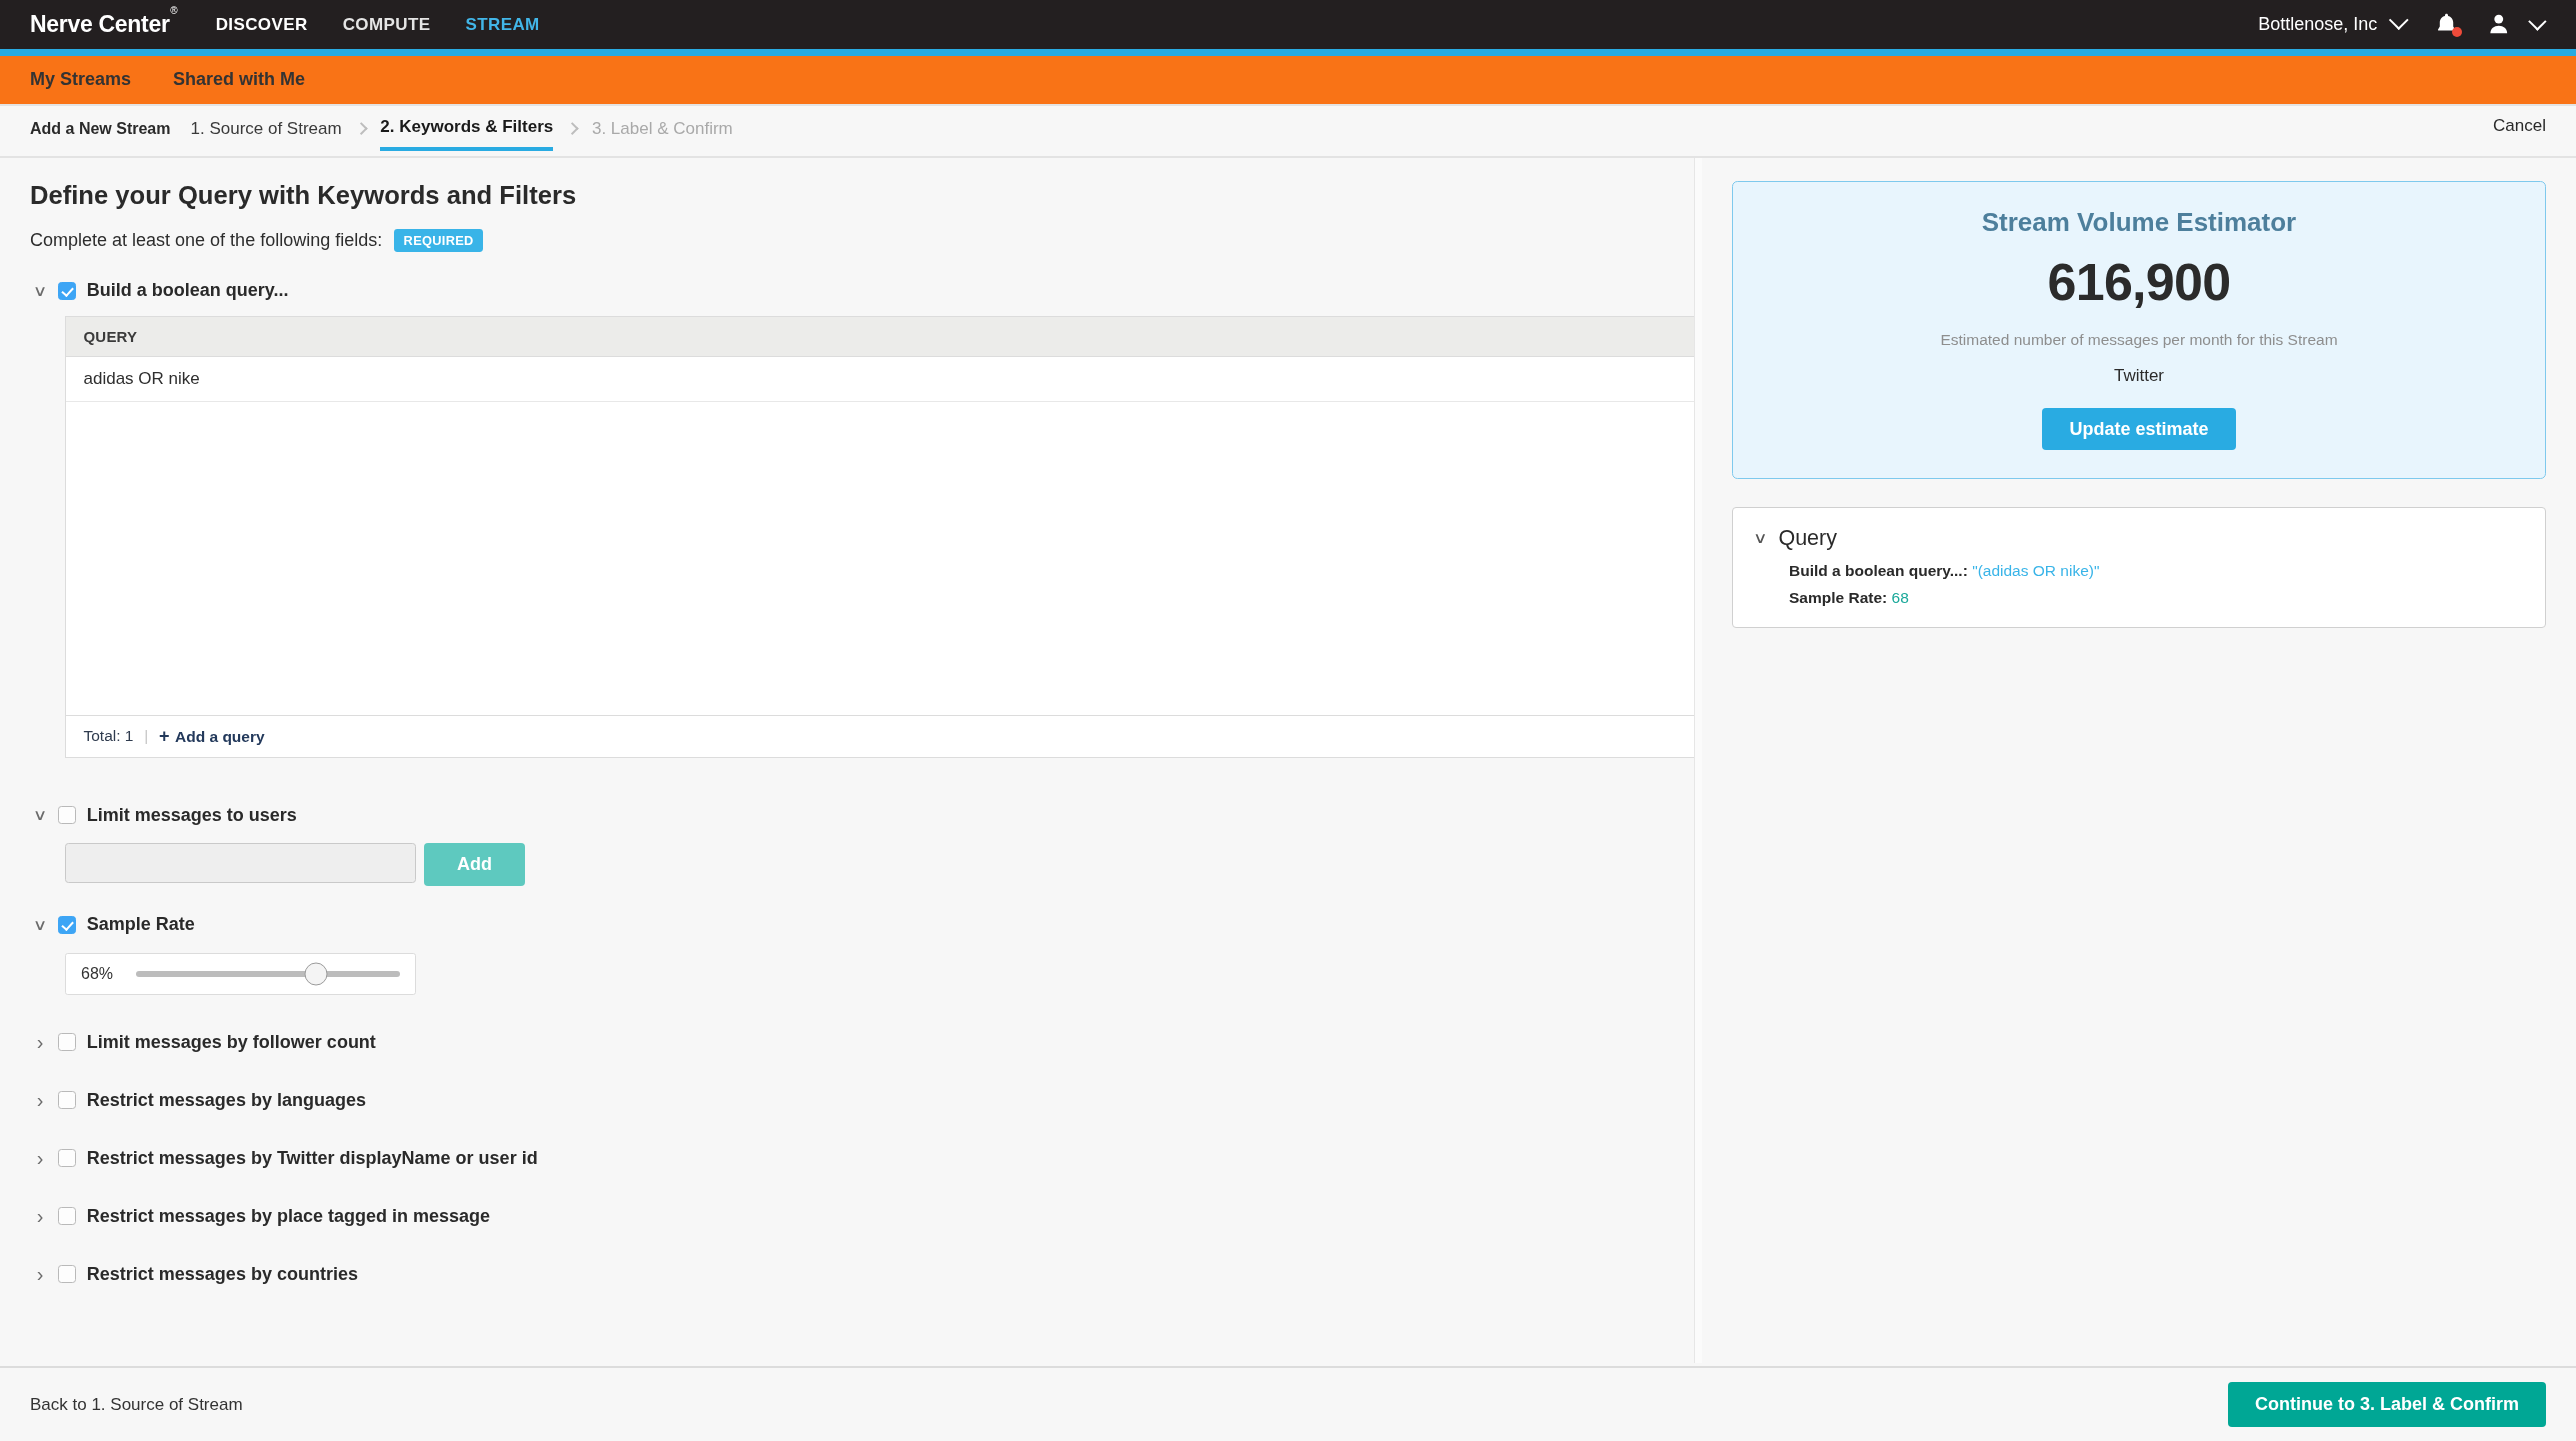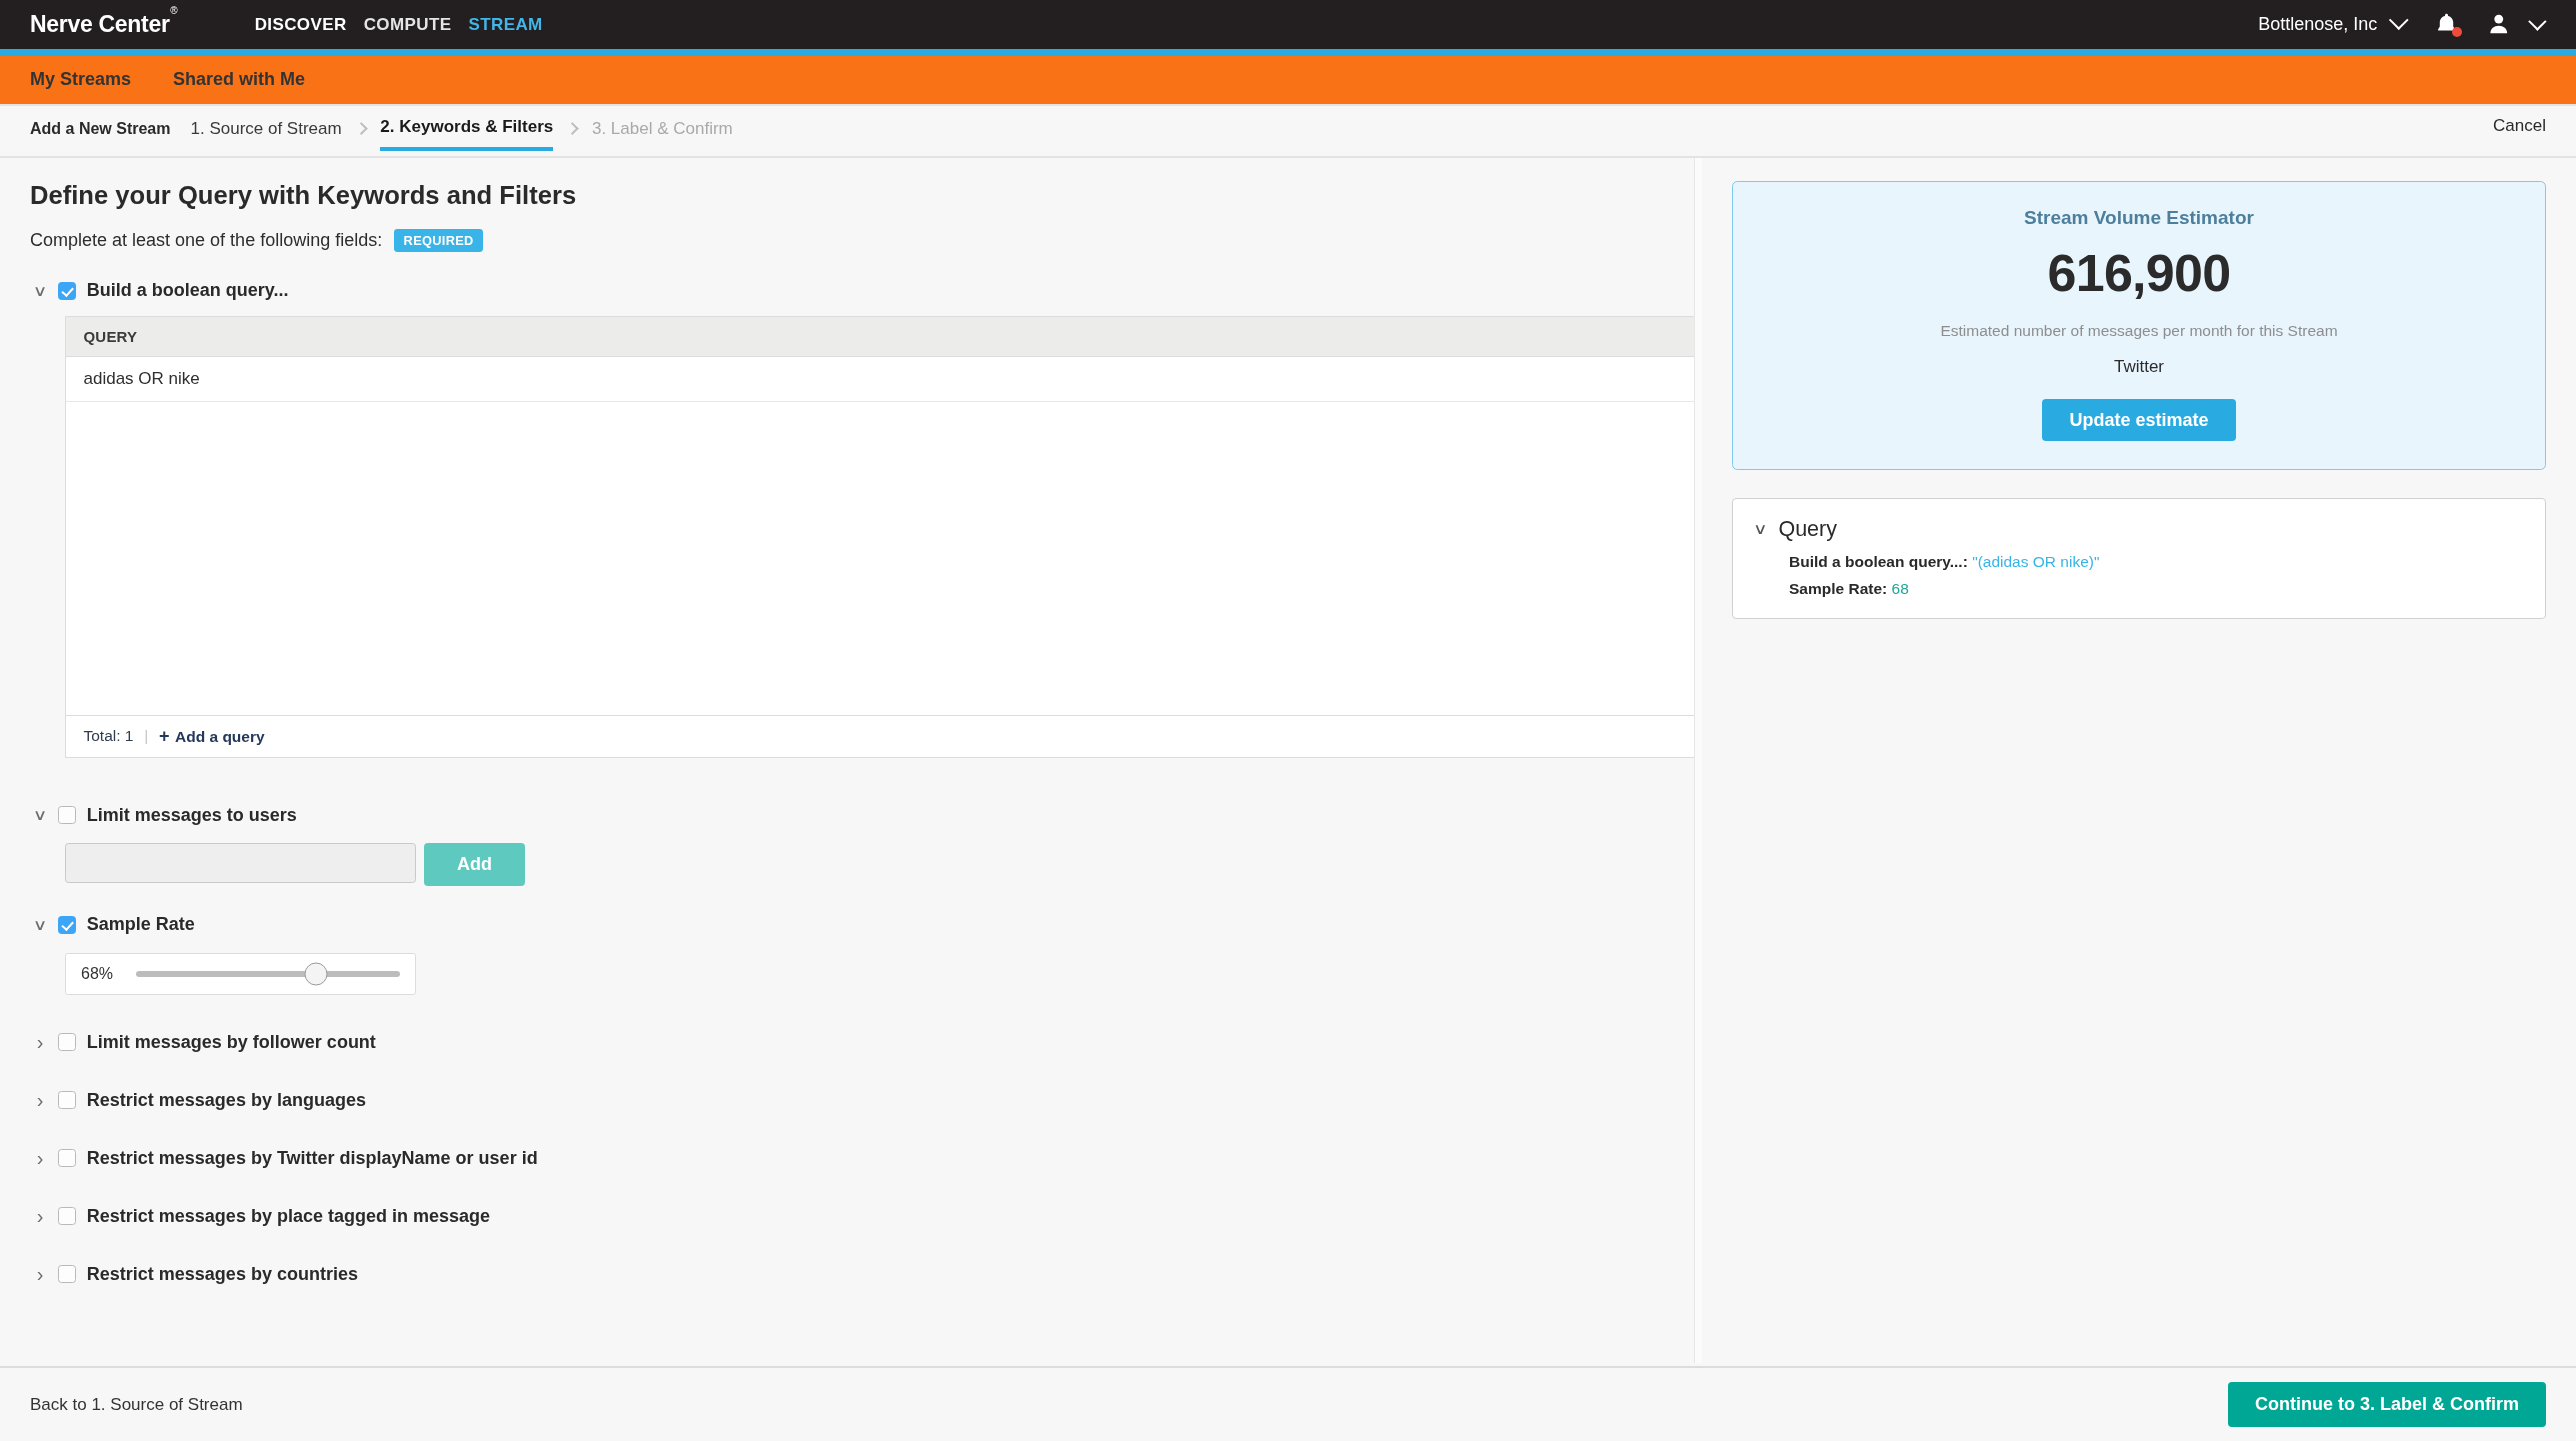--- a/index.html
+++ b/index.html
@@ -16,21 +16,21 @@
     display: flex; align-items: center;
     padding: 0 32px 0 30px;
     position: relative;
   }
   .brand {
     color: #fff; font-size: 23px; font-weight: bold;
     letter-spacing: -0.3px; position: relative; margin-right: 39px;
     white-space: nowrap;
   }
   .brand sup { font-size: 10px; position: relative; top: -9.4px; left: 0.7px; font-weight: normal;}
-  .navlinks { display: flex; align-items: center; gap: 17px; margin-left: 39px; }
+  .navlinks { display: flex; align-items: center; gap: 35px; }
   .navlink {
     font-size: 17px; font-weight: bold; letter-spacing: 0.4px;
     color: #ffffff; text-decoration: none; cursor: pointer; white-space: nowrap;
   }
   .navlink.dim { color: #e5e5e5; text-align: right; }
   .navlink.active { color: #42b6e8; }
 
   .topright {
     margin-left: auto; display: flex; align-items: center; gap: 0px;
   }
@@ -201,21 +201,21 @@
     background: #fbfbfb; border-left: 0.7px solid #e6e6e6; border-right: 0.7px solid #e6e6e6;
   }
 
   
   .rightpane { flex: 1; padding: 23px 30px 0 30px; }
   .estcard {
     background: #e8f5fd; border: 1.3px solid #7ec9ed; border-radius: 5.4px;
     padding: 25.6px 20px 28px; text-align: center;
   }
   .esttitle {
-    font-size: 19px; font-weight: bold; color: #4d7f9c; margin-bottom: 17.5px;
+    font-size: 26px; font-weight: bold; color: #4d7f9c; margin-bottom: 17.5px;
   }
   .estnum {
     font-size: 52px; font-weight: bold; color: #2b2b2b;
     letter-spacing: -0.7px; line-height: 1; margin-bottom: 23px;
   }
   .estsub { font-size: 15.5px; color: #8e8e8e; margin-bottom: 17.5px; }
   .estsrc { font-size: 17px; color: #2b2b2b; margin-bottom: 21.5px; }
   .updbtn {
     background: #29abe2; color: #fff; border: none; border-radius: 4px;
     font-size: 18px; font-weight: bold; padding: 10.8px 27px; cursor: pointer;

